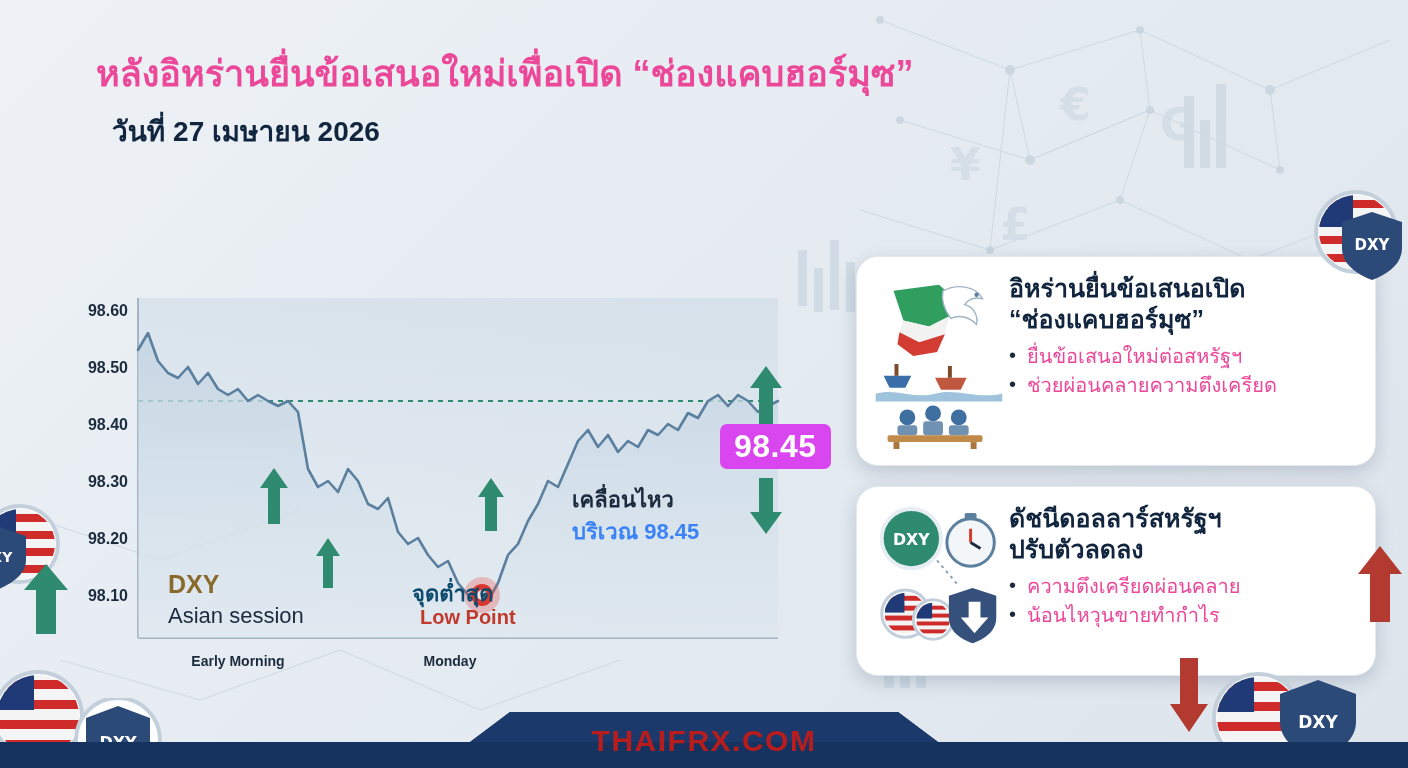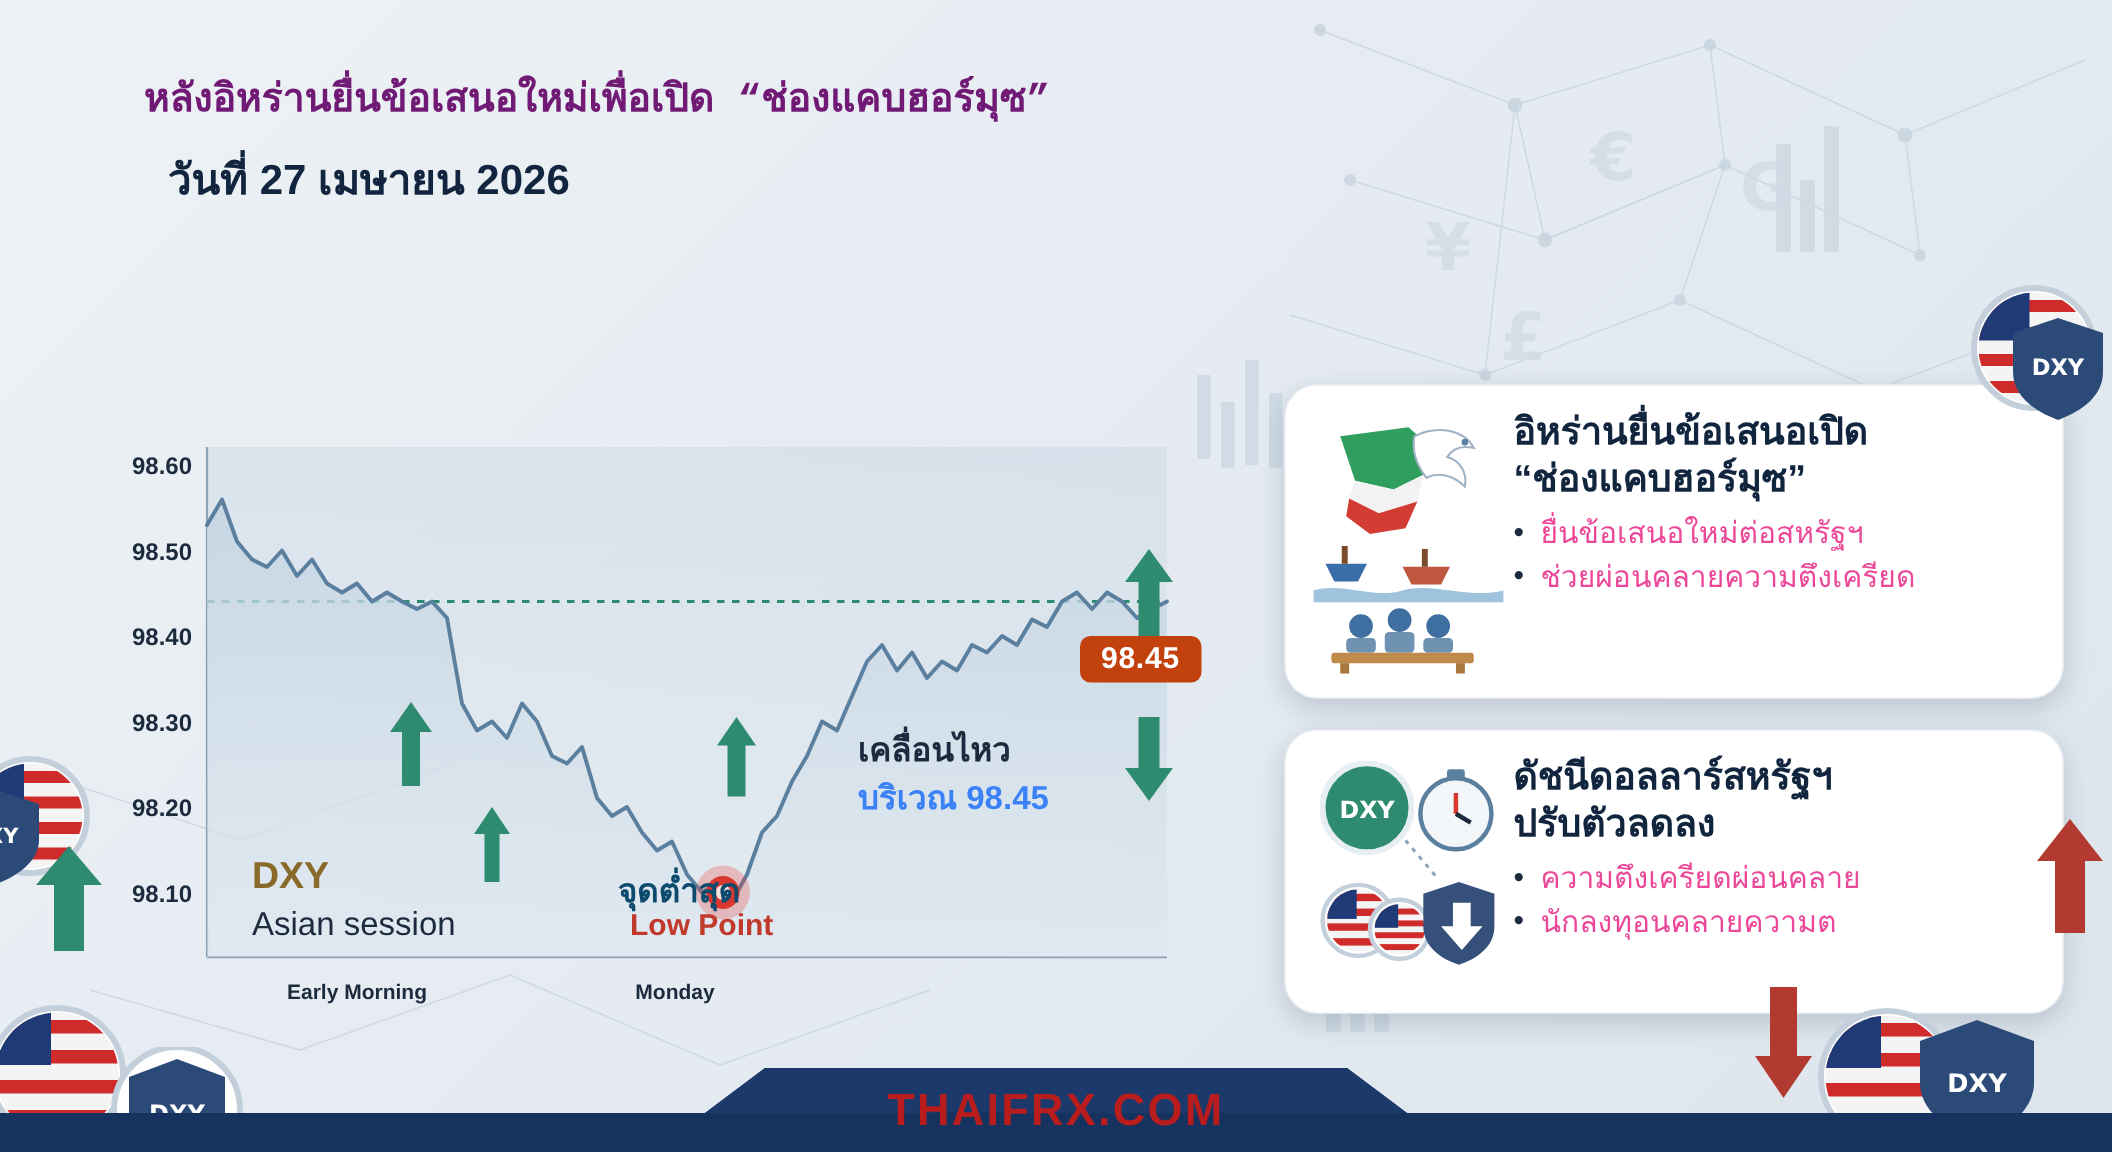--- a/index.html
+++ b/index.html
@@ -12,42 +12,42 @@
   .bg-deco{position:absolute;inset:0;pointer-events:none;}
   .bg-deco svg{width:100%;height:100%;}
 
   
   .headline{position:absolute;left:84px;top:42px;width:900px;}
   .h1{
     font-size:52px;font-weight:bold;color:#11253f;letter-spacing:-0.5px;
     line-height:1.12;margin:0;
   }
   .h2{
-    font-size:26px;font-weight:bold;color:#701a75;line-height:1.2;margin:10px 0 0 12px;font-family:Liberation Mono, monospace;
+    font-size:36px;font-weight:bold;color:#ec4899;line-height:1.2;margin:10px 0 0 12px;
   }
   .h3{
     font-size:28px;font-weight:bold;color:#11253f;margin:14px 0 0 28px;
   }
 
   
   .chart-wrap{position:absolute;left:60px;top:288px;width:780px;height:400px;}
   .chart-svg{position:absolute;left:0;top:0;}
   .ylabel{font-size:16px;fill:#1b2b3d;font-weight:bold;}
   .xlabel{font-size:14px;fill:#1b2b3d;font-weight:bold;}
 
   .dxy-label{position:absolute;left:108px;top:282px;font-size:25px;font-weight:bold;color:#8a6a2b;}
   .dxy-sub{position:absolute;left:108px;top:315px;font-size:22px;font-weight:normal;color:#1b2b3d;}
   .lowpoint-th{position:absolute;left:352px;top:288px;font-size:22px;font-weight:bold;color:#0c4a6e;}
   .lowpoint-en{position:absolute;left:360px;top:318px;font-size:20px;font-weight:bold;color:#c0392b;}
   .move-th1{position:absolute;left:512px;top:194px;font-size:22px;font-weight:bold;color:#1b2b3d;}
   .move-th2{position:absolute;left:512px;top:226px;font-size:22px;font-weight:bold;color:#3b82f6;}
 
   .price-badge{
-    position:absolute;left:660px;top:136px;background:#c2410c;color:#fff;
-    font-size:20px;font-weight:bold;padding:4px 14px;border-radius:7px;
+    position:absolute;left:660px;top:136px;background:#d946ef;color:#fff;
+    font-size:32px;font-weight:bold;padding:4px 14px;border-radius:7px;
     letter-spacing:0.5px;
   }
 
   
   .card{
     position:absolute;background:#fff;border-radius:22px;
     box-shadow:0 6px 18px rgba(20,40,70,.18);
     border:1px solid #e3e9ef;
     display:flex;align-items:flex-start;padding:16px 18px;box-sizing:border-box;
   }
@@ -311,21 +311,21 @@
                  C86,138 74,130 74,116 L74,94 Z" fill="#35507a"></path>
         <path d="M94,100 L106,100 L106,116 L114,116 L100,132 L86,116 L94,116 Z" fill="#ffffff"></path>
       </g>
     </svg>
   </div>
   <div class="card-body">
     <div class="card-title">ดัชนีดอลลาร์สหรัฐฯ</div>
     <div class="card-title">ปรับตัวลดลง</div>
     <ul class="bullets">
       <li>ความตึงเครียดผ่อนคลาย</li>
-      <li>นักลงทุอนคลายความต</li>
+      <li>นัอนไหวุนขายทำกำไร</li>
     </ul>
   </div>
 </div>
 
 <svg class="deco" style="left:1310px;top:186px;" width="98" height="110">
   <circle cx="46" cy="46" r="40" fill="#ffffff" stroke="#c3d0db" stroke-width="4"></circle>
   <clipPath id="tr">
       <circle cx="46" cy="46" r="37"></circle>
     </clipPath>
   <g clip-path="url(#tr)">

